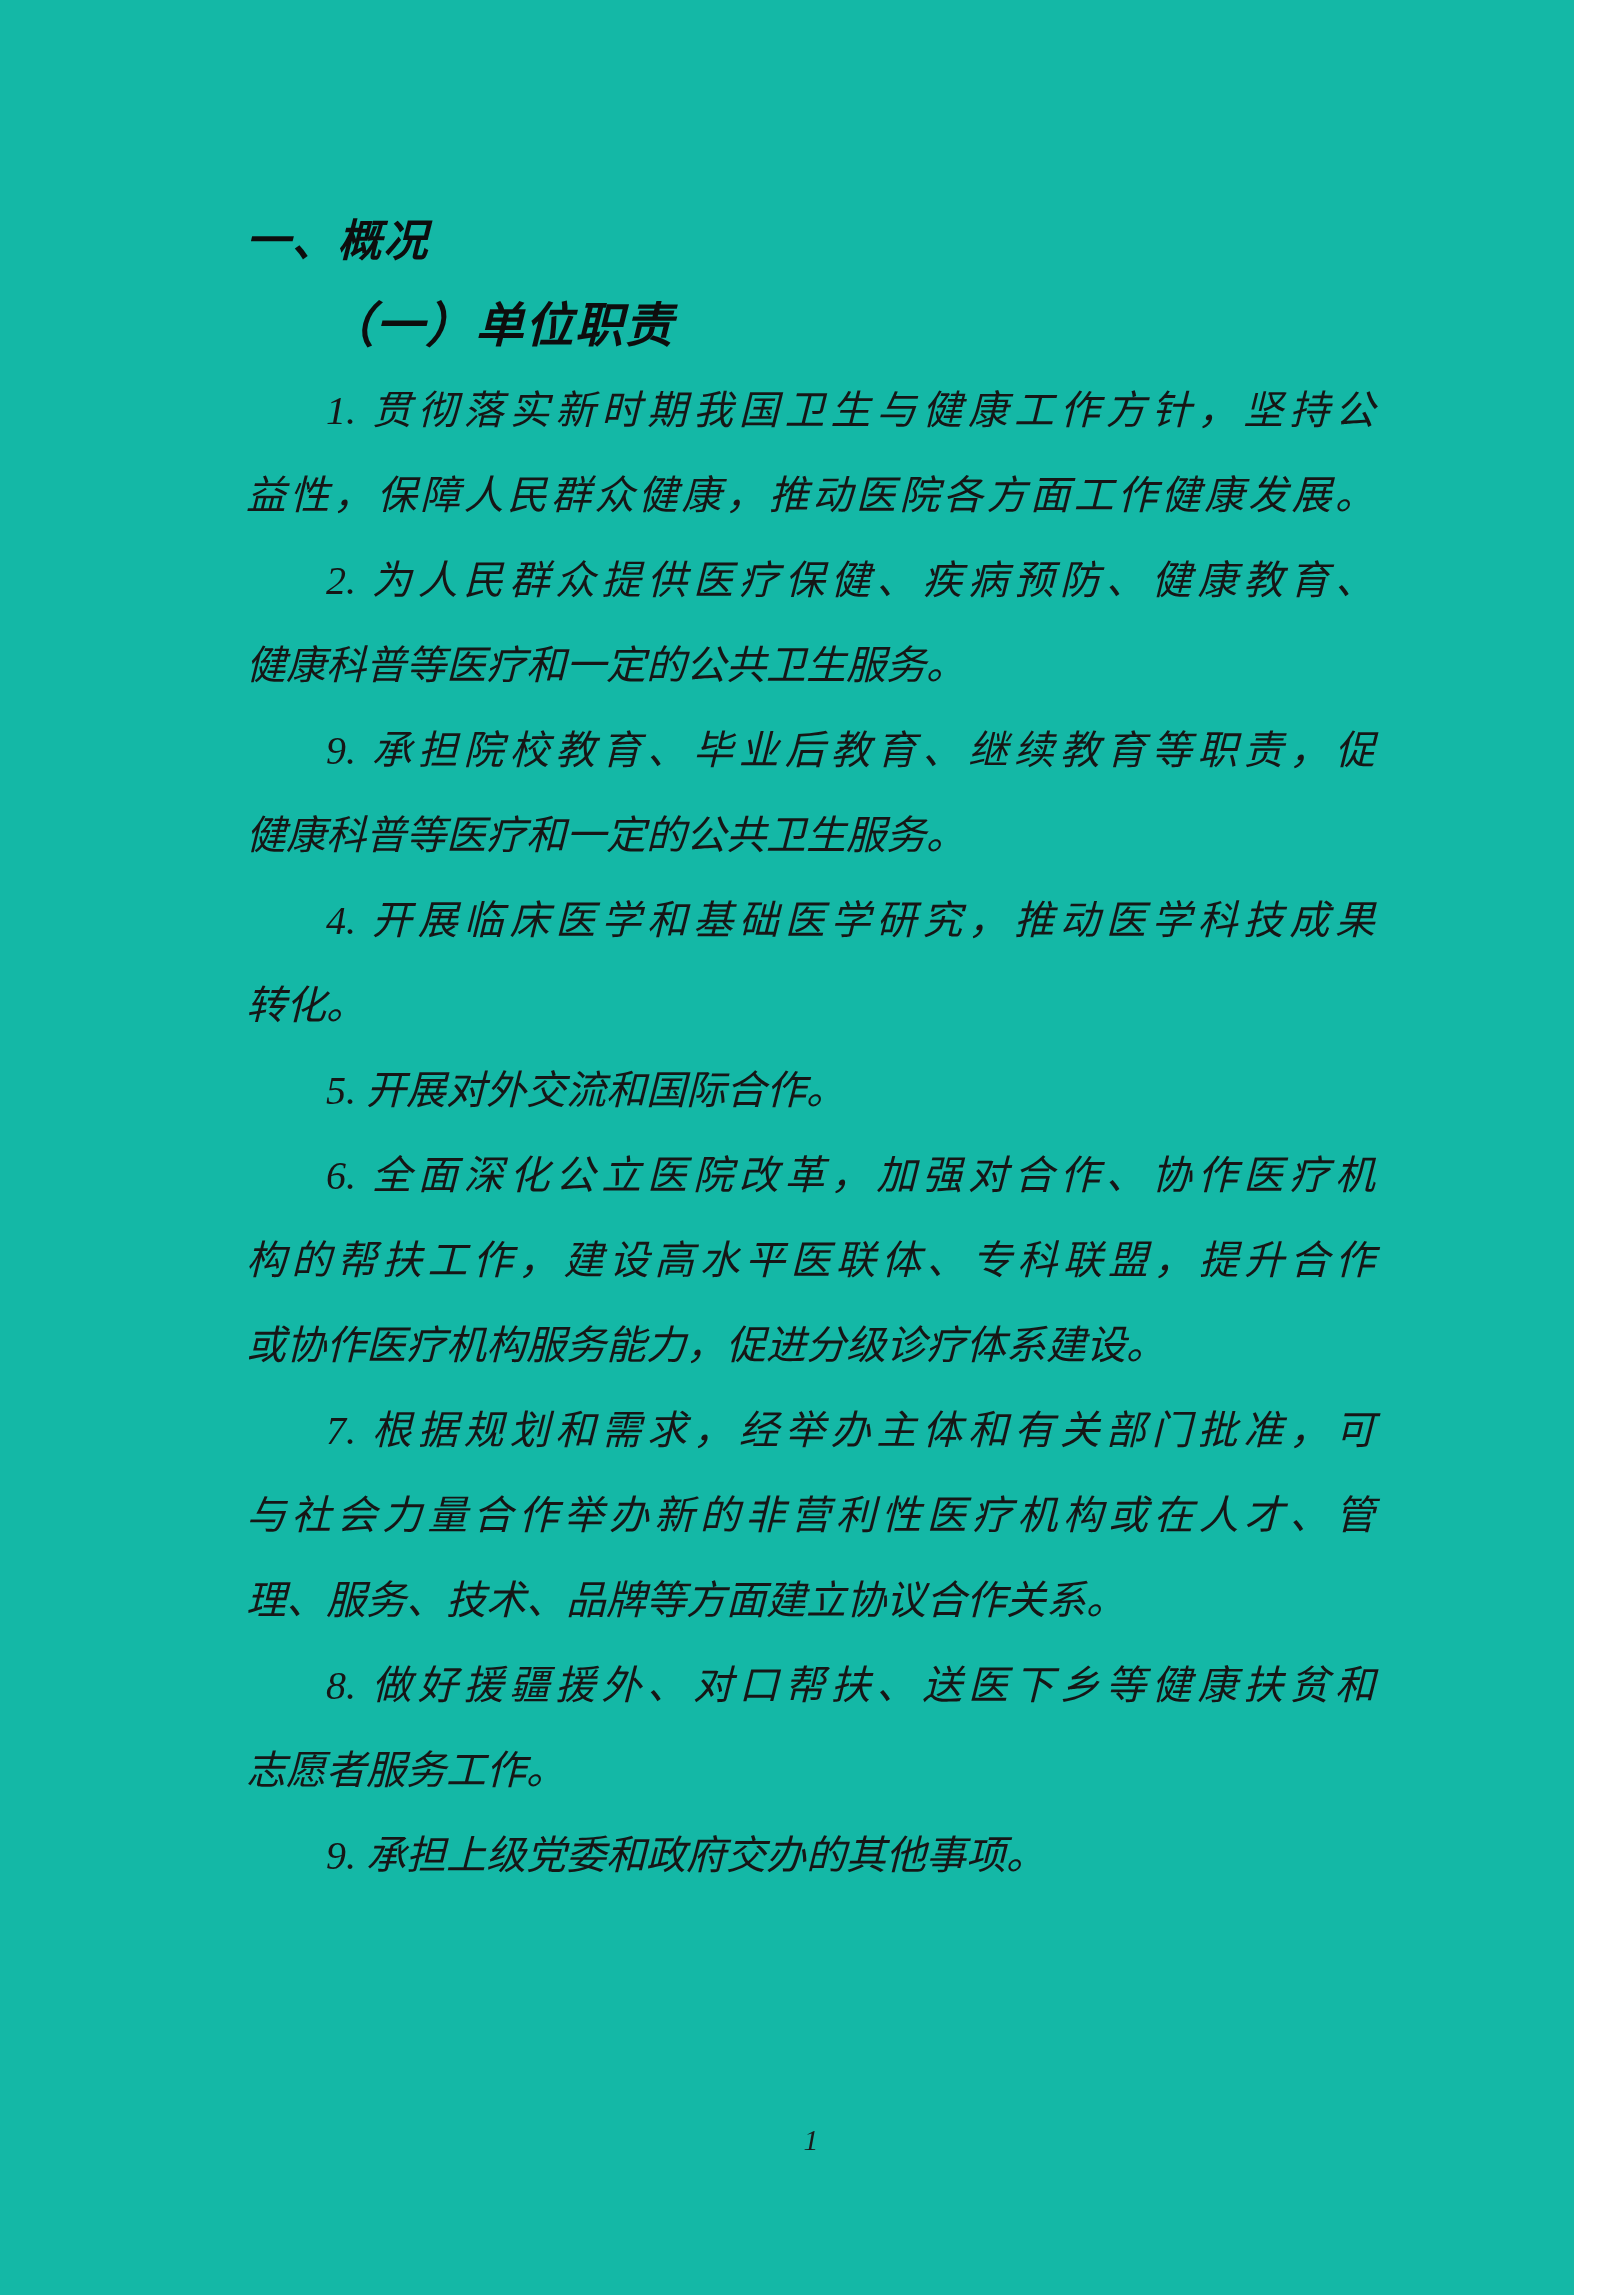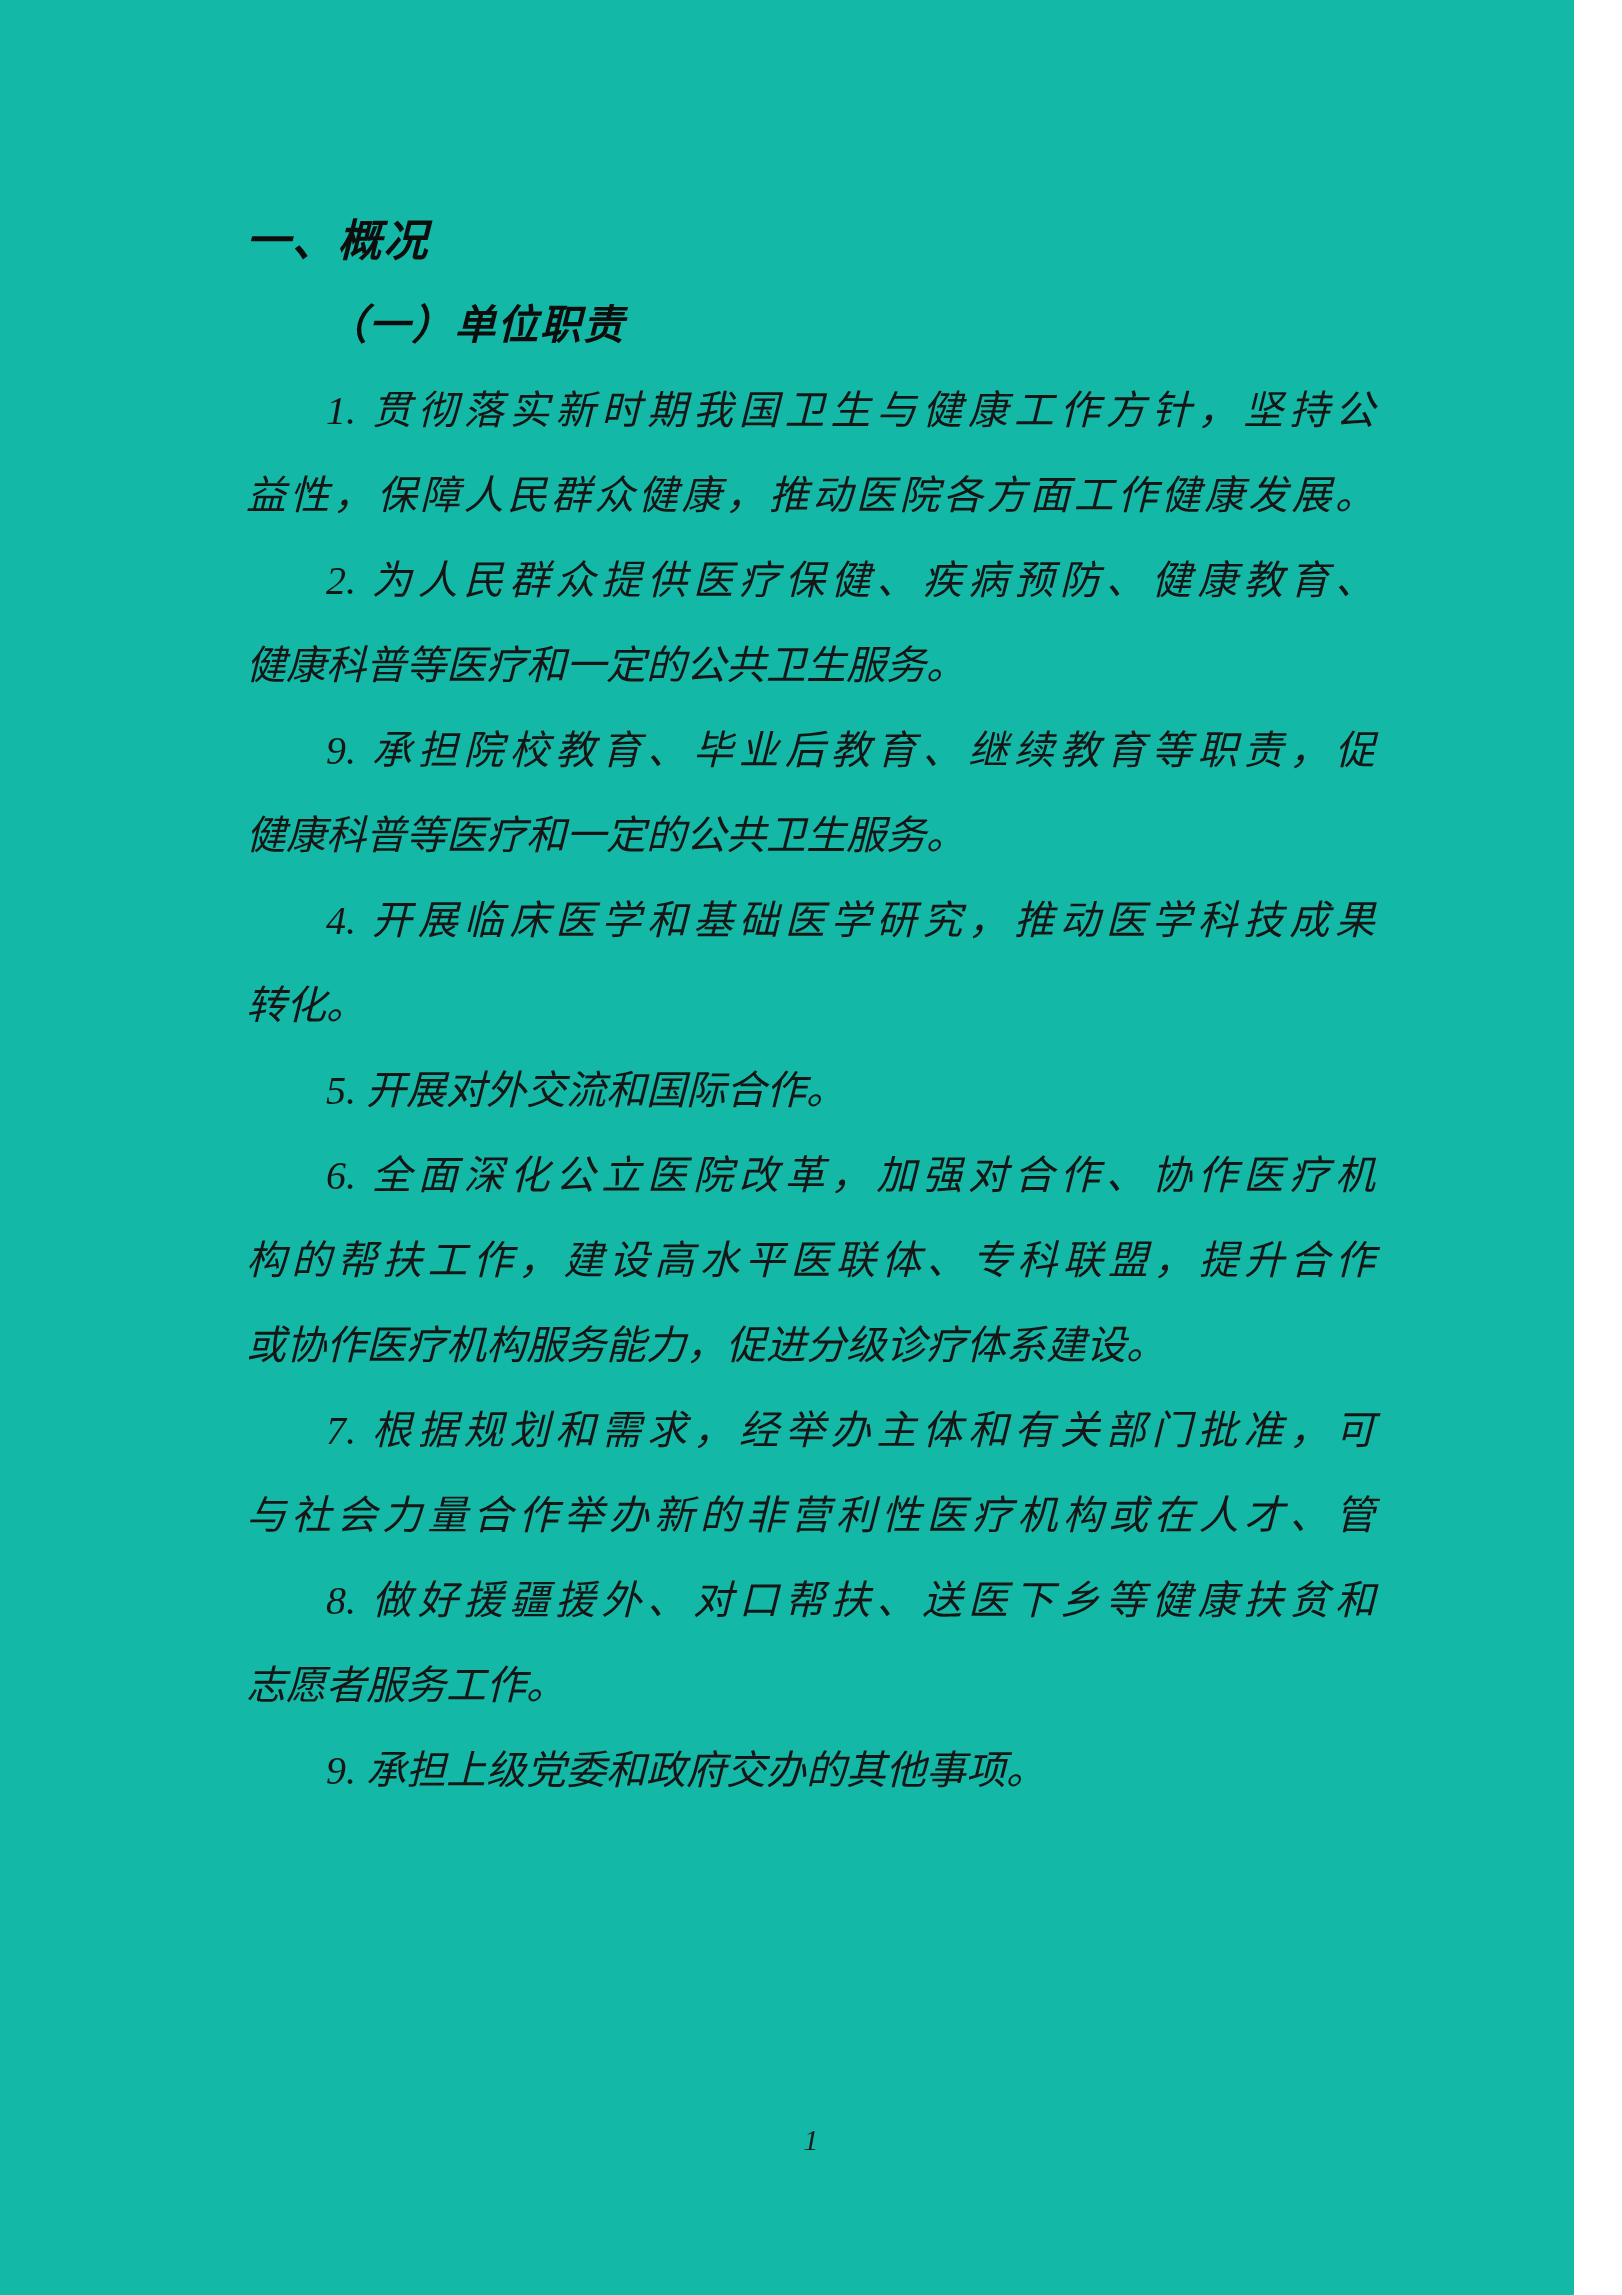--- a/index.html
+++ b/index.html
@@ -41,21 +41,21 @@
   }
   .line.h1 {
     font-family: "Liberation Sans", sans-serif;
     font-weight: 900;
     font-size: 44px;
     letter-spacing: 1.8px;
     color: #0d0d0d;
   }
   .line.h2 {
     font-weight: 700;
-    font-size: 41px;
+    font-size: 48px;
     letter-spacing: 1.8px;
     color: #0d0d0d;
   }
   .footer {
     position: absolute;
     top: 2122px;
     left: 0;
     width: 1622px;
     text-align: center;
     font-size: 30px;
@@ -78,19 +78,20 @@
       <div class="line body indent fill">9. 承担院校教育、毕业后教育、继续教育等职责，促</div>
       <div class="line body">健康科普等医疗和一定的公共卫生服务。</div>
       <div class="line body indent fill">4. 开展临床医学和基础医学研究，推动医学科技成果</div>
       <div class="line body">转化。</div>
       <div class="line body indent">5. 开展对外交流和国际合作。</div>
       <div class="line body indent fill">6. 全面深化公立医院改革，加强对合作、协作医疗机</div>
       <div class="line body fill">构的帮扶工作，建设高水平医联体、专科联盟，提升合作</div>
       <div class="line body">或协作医疗机构服务能力，促进分级诊疗体系建设。</div>
       <div class="line body indent fill">7. 根据规划和需求，经举办主体和有关部门批准，可</div>
       <div class="line body fill">与社会力量合作举办新的非营利性医疗机构或在人才、管</div>
+      <div class="line body">理、服务、技术、品牌等方面建立协议合作关系。</div>
       <div class="line body indent fill">8. 做好援疆援外、对口帮扶、送医下乡等健康扶贫和</div>
       <div class="line body">志愿者服务工作。</div>
       <div class="line body indent">9. 承担上级党委和政府交办的其他事项。</div>
     </div>
   <div class="footer">1</div>
 </div>
 
 
 </body></html>

